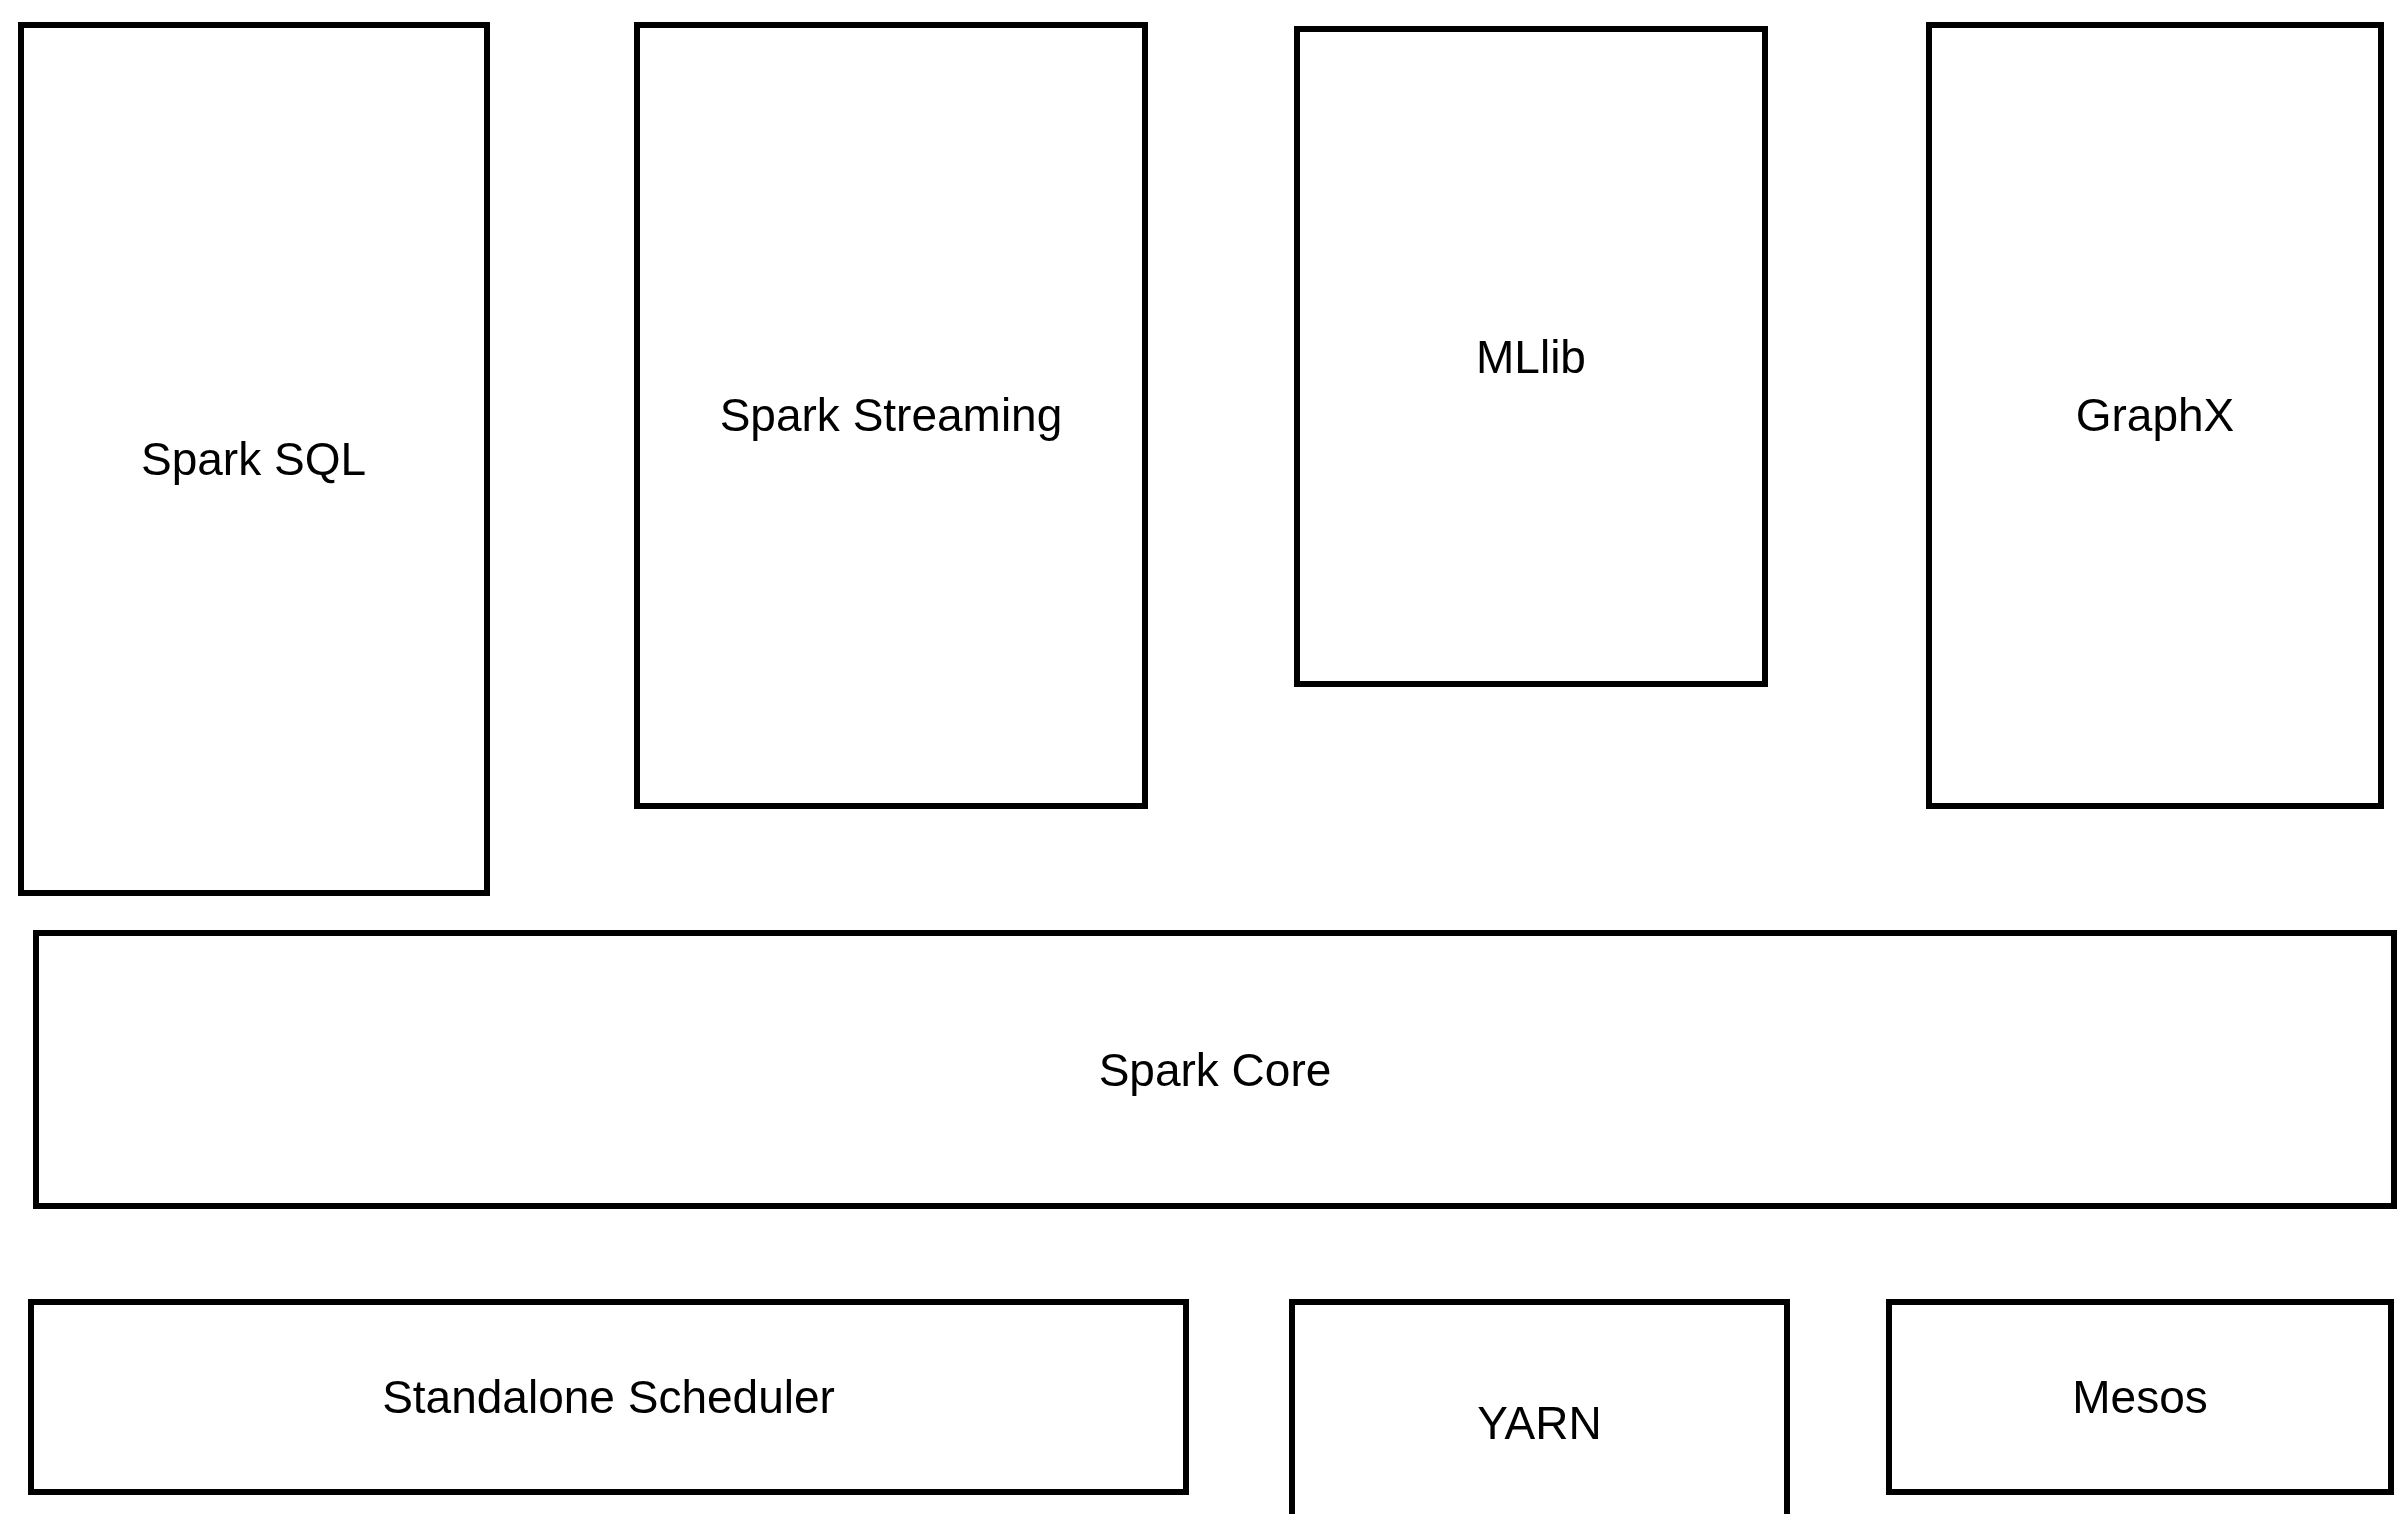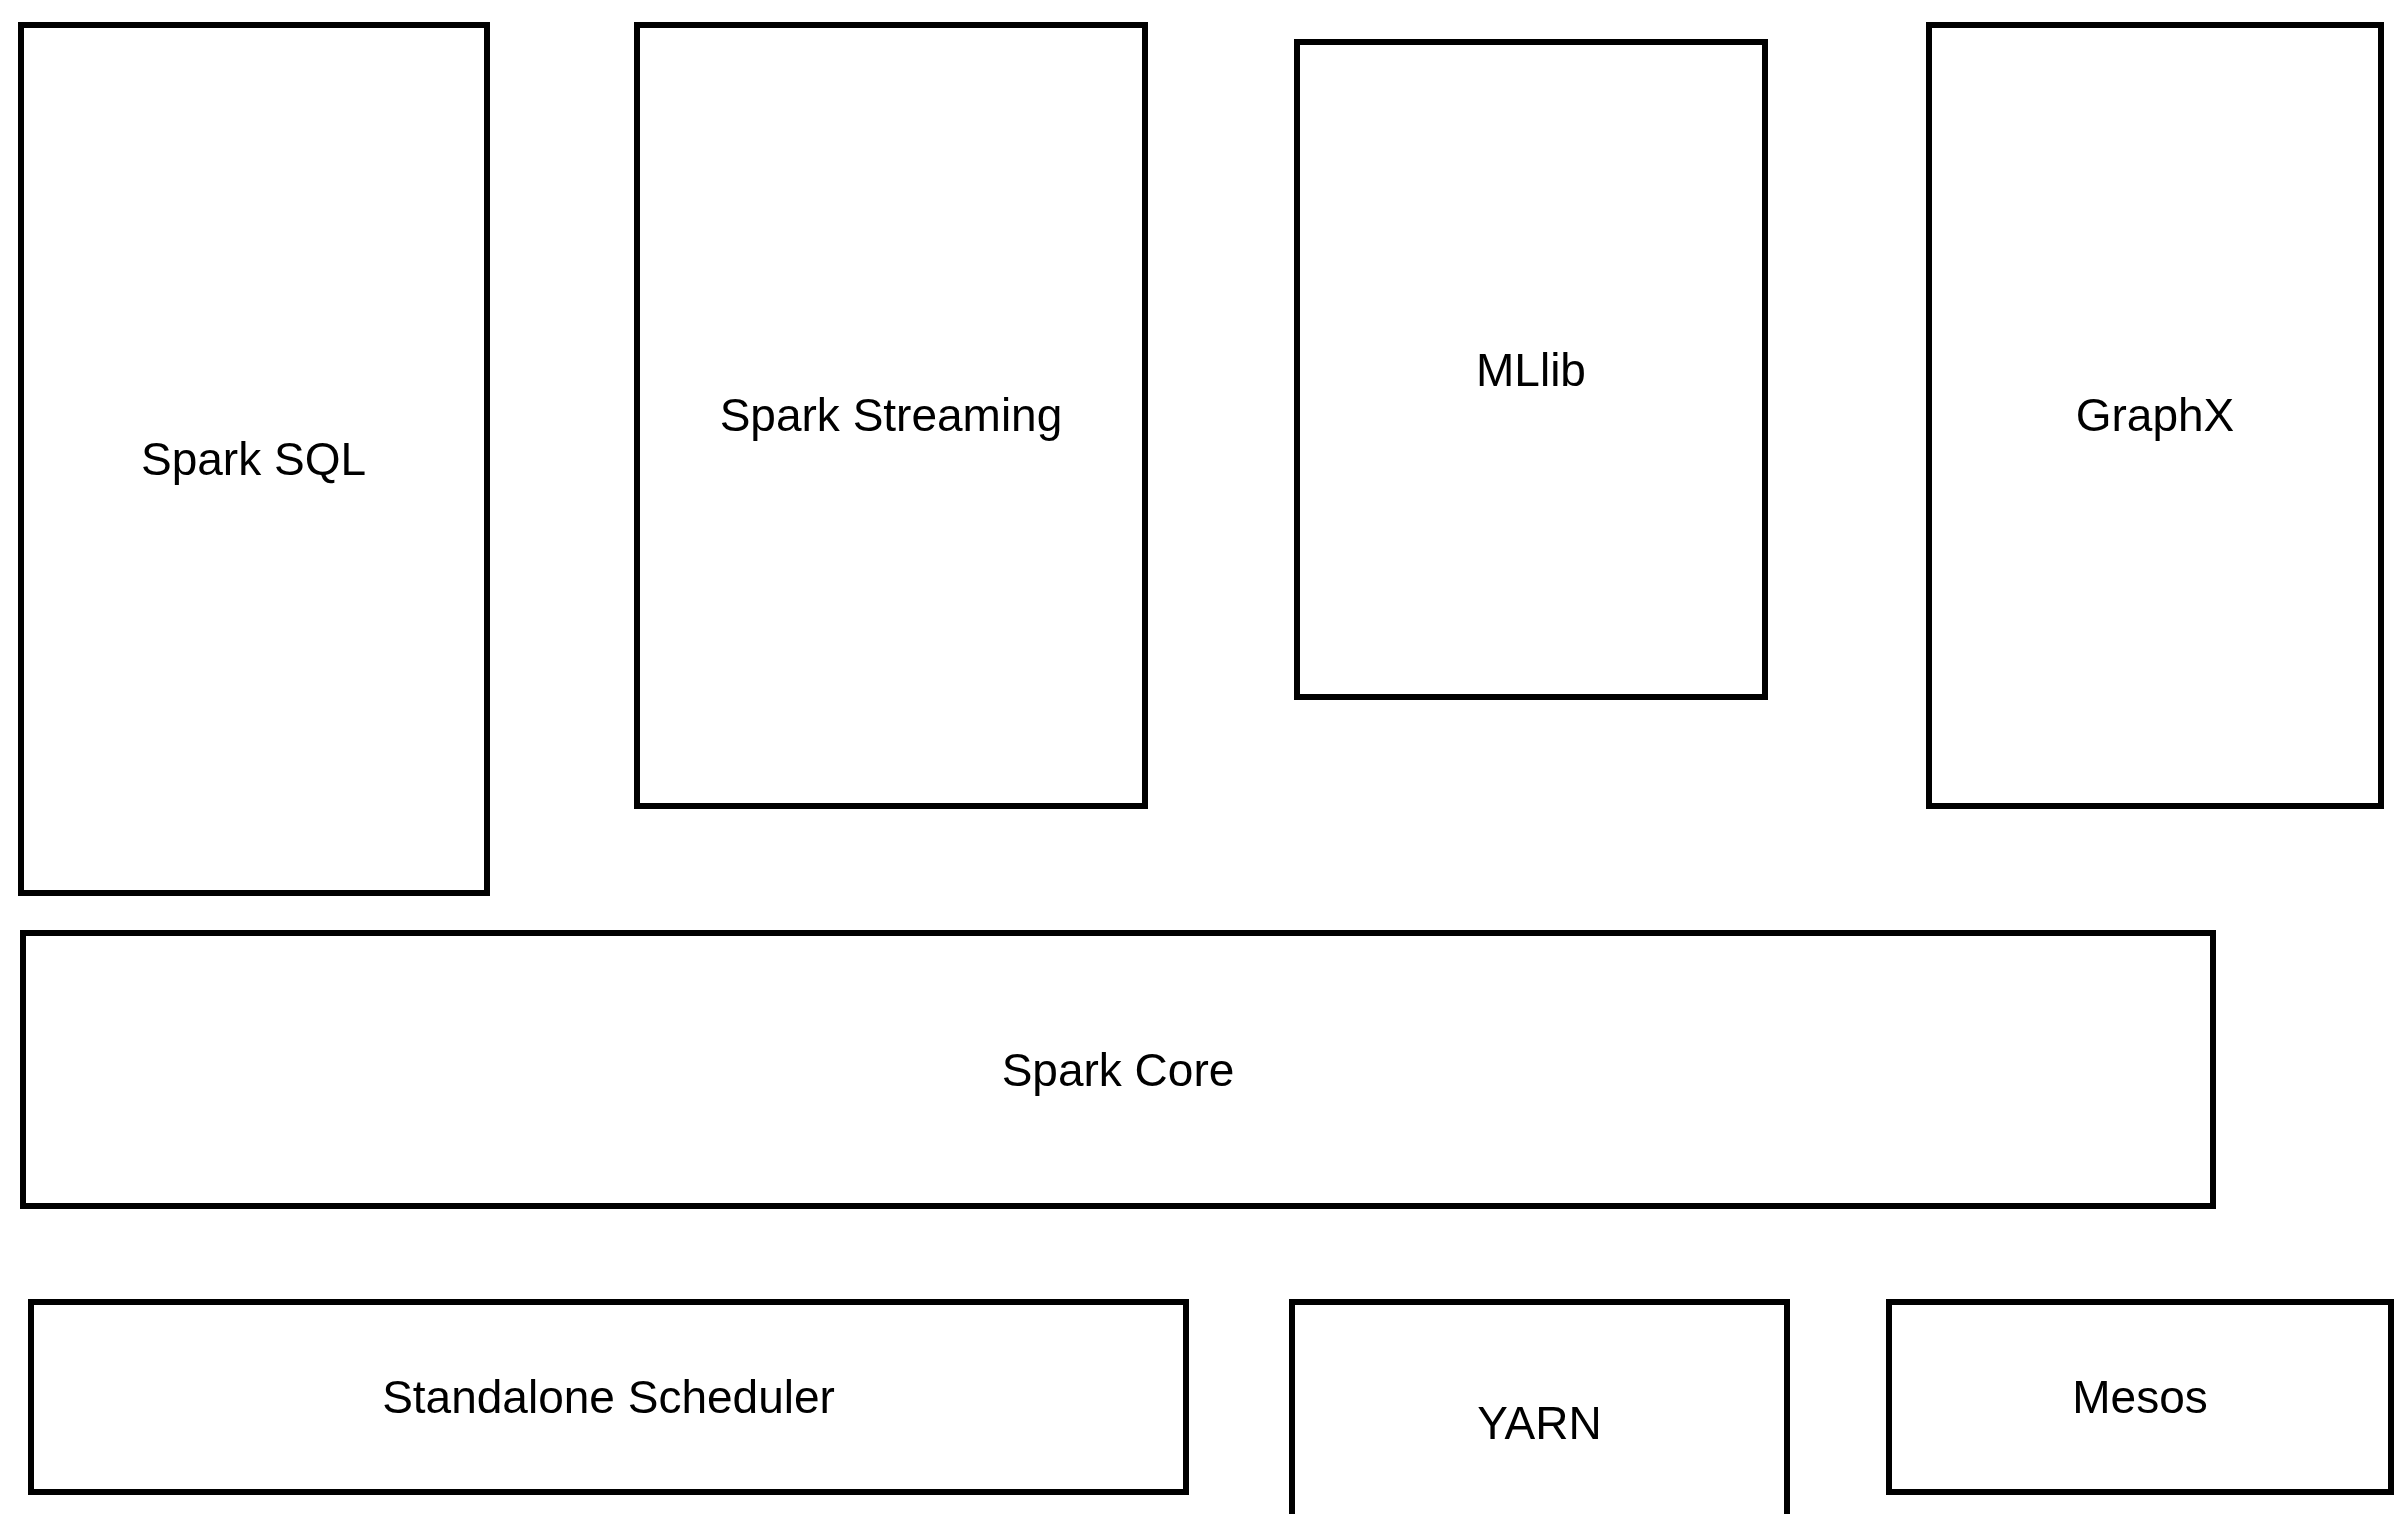--- a/index.html
+++ b/index.html
@@ -27,23 +27,23 @@
     color: #000000;
     font-size: 46px;
     font-weight: 400;
     line-height: 1;
     white-space: nowrap;
     text-align: center;
   }
   
   #box-spark-sql            { left: 17.5px;   top: 21.6px;   width: 472px;  height: 874px; }
   #box-spark-streaming      { left: 634px;  top: 21.6px;   width: 514px;  height: 787px; }
-  #box-mllib                { left: 1294px; top: 39px;   width: 474px;  height: 661px; }
+  #box-mllib                { left: 1294px; top: 26px;   width: 474px;  height: 661px; }
   #box-graphx               { left: 1926px; top: 21.6px;   width: 458px;  height: 787px; }
-  #box-spark-core           { left: 20px;   top: 930px; width: 2196px; height: 279px; }
+  #box-spark-core           { left: 33px;   top: 930px; width: 2364px; height: 279px; }
   #box-standalone-scheduler { left: 28px;   top: 1299px; width: 1161px; height: 196px; }
   #box-yarn                 { left: 1289px; top: 1299px; width: 501px;  height: 248px; }
   #box-mesos                { left: 1886px; top: 1299px; width: 508px;  height: 196px; }
 </style>
 </head>
 <body>
 
 <div id="canvas">
 
   <div class="box" id="box-spark-sql">

